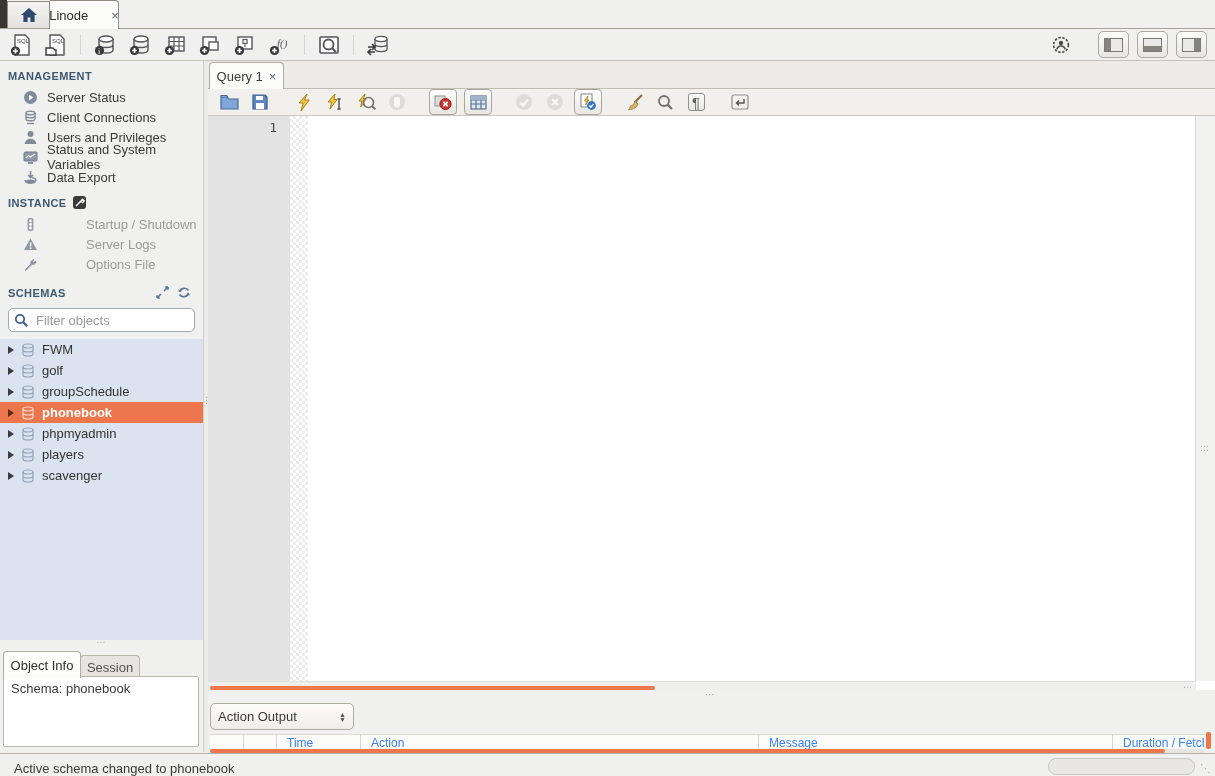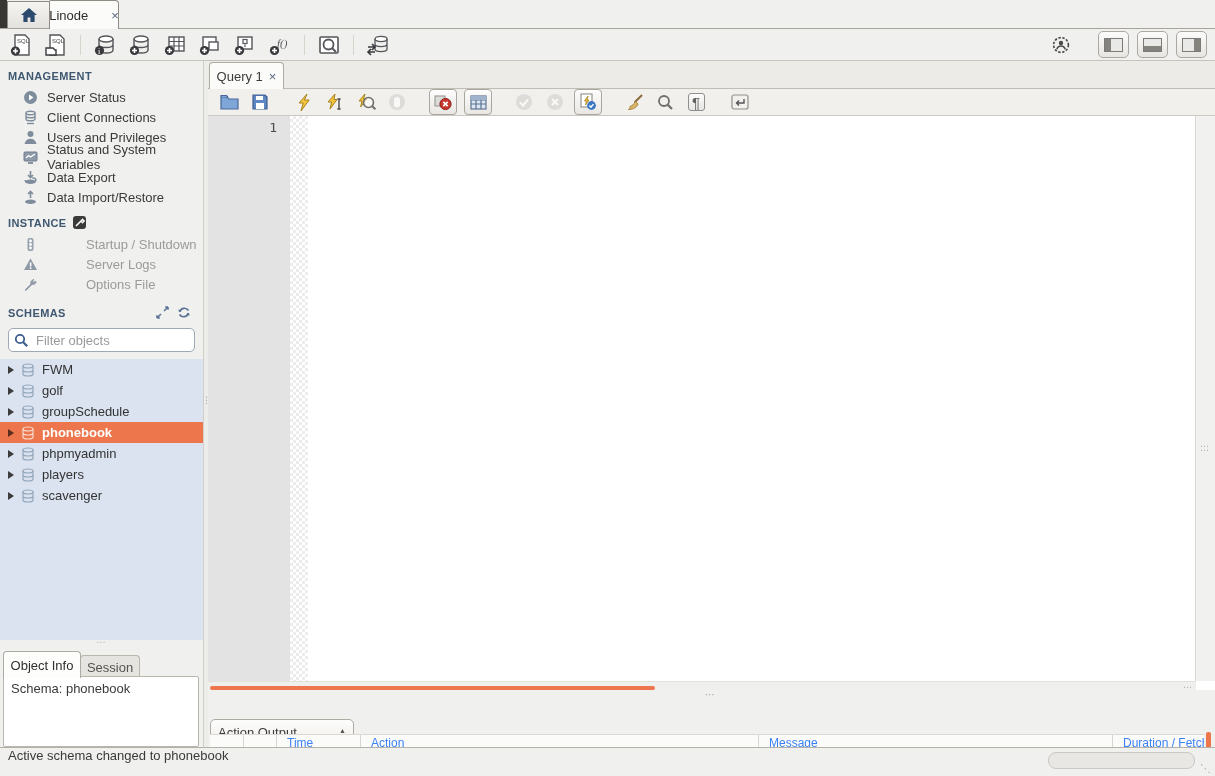--- a/index.html
+++ b/index.html
@@ -95,33 +95,33 @@
   .hscroll{position:absolute;left:0;top:620px;width:988px;height:9px;background:#EFEFED;border-top:1px solid #E2E0DA;}
   .hthumb{position:absolute;left:2px;bottom:1px;width:445px;height:4px;background:#ED764D;border-radius:2px;}
   .hscroll .grip{position:absolute;right:4px;top:0px;color:#b5b2aa;font-size:9px;}
   .hsplit{position:absolute;left:0;right:0;top:629px;height:9px;background:#F0F0EE;}
   .hsplit .grip{position:absolute;left:497px;top:-1px;color:#aaa79f;font-size:10px;letter-spacing:1px;}
 
   
   .output{position:absolute;left:0;right:0;top:638px;height:54px;background:#F0F0EE;}
   .selector{position:absolute;left:2px;top:4px;width:128px;height:25px;background:linear-gradient(#FDFDFC,#EFEDE9);
             border:1px solid #AEABA3;border-radius:5px;display:flex;align-items:center;
-            padding:0 7px;font-size:13px;justify-content:space-between;margin-top:16px;}
+            padding:0 7px;font-size:13px;justify-content:space-between;}
   .spin{display:flex;flex-direction:column;line-height:5px;font-size:7px;color:#55554f;align-items:center;}
   .grid-header{position:absolute;left:2px;top:35px;right:11px;height:15px;background:#FBFBF9;border-top:1px solid #DCD9D2;
                font-size:12px;color:#3b82f6;overflow:hidden;}
   .gh-cell{position:absolute;top:0;height:15px;display:flex;align-items:center;padding-left:10px;
            border-left:1px solid #D9D6CF;white-space:nowrap;overflow:hidden;}
   .out-track{position:absolute;left:2px;right:11px;top:50px;height:4px;background:#E8E6E2;}
   .out-hthumb{position:absolute;left:2px;top:50px;width:955px;height:4px;background:#ED764D;border-radius:2px;}
   .out-vthumb{position:absolute;right:4px;top:33px;width:5px;height:17px;background:#ED764D;border-radius:2px;}
 
   
-  .statusbar{position:absolute;left:0;bottom:0;width:100%;height:29px;background:#F0F0EE;border-top:1px solid #B5B1A9;
-             display:flex;align-items:flex-start;padding:0 8px;font-size:13px;color:#3a3a3a;box-sizing:border-box;}
+  .statusbar{position:absolute;left:0;bottom:0;width:100%;height:23px;background:#F0F0EE;border-top:1px solid #B5B1A9;
+             display:flex;align-items:flex-end;padding:0 14px;font-size:13px;color:#3a3a3a;box-sizing:border-box;}
   .progress-pill{position:absolute;left:1048px;top:4px;width:145px;height:15px;background:#E9E7E3;
                  border:1px solid #CBC8C1;border-radius:8px;}
   .resize-grip{position:absolute;right:4px;bottom:1px;color:#b5b1a9;font-size:11px;}
 </style>
 </head>
 <body>
 
 <div class="screen">
 
   <div class="tabbar">
@@ -293,29 +293,20 @@
     </div>
     <div class="nav-item">
       <span>
           <svg width="15" height="15" viewBox="0 0 15 15">
             <path d="M7.5 1v6M5 5l2.5 2.5L10 5" fill="none" stroke="#7E8C9C" stroke-width="1.6"></path>
             <path d="M2 10c0 1.4 2.4 2.4 5.5 2.4S13 11.4 13 10c0-1.1-1.6-2-3.8-2.3" fill="none" stroke="#7E8C9C" stroke-width="1.4"></path>
             <ellipse cx="7.5" cy="11.8" rx="5.5" ry="2.2" fill="#7E8C9C"></ellipse>
           </svg>
         </span>
       <span>Data Export</span>
-    </div>
-    <div class="nav-item">
-      <span>
-          <svg width="15" height="15" viewBox="0 0 15 15">
-            <path d="M7.5 8V1.5M5 4L7.5 1.5 10 4" fill="none" stroke="#7E8C9C" stroke-width="1.6"></path>
-            <ellipse cx="7.5" cy="11.8" rx="5.5" ry="2.2" fill="#7E8C9C"></ellipse>
-          </svg>
-        </span>
-      <span>Data Import/Restore</span>
     </div>
 
     <div class="section-title">
       <span>INSTANCE</span>
       <span>
           <svg width="13" height="13" viewBox="0 0 13 13">
             <rect x="0" y="0" width="13" height="13" rx="3" fill="#3a3a38"></rect>
             <path d="M3 10L8 5m0 0l1.5 1.5L11 5 9.5 3.5 8 5" stroke="#fff" stroke-width="1.6" fill="none"></path>
           </svg>
         </span>

